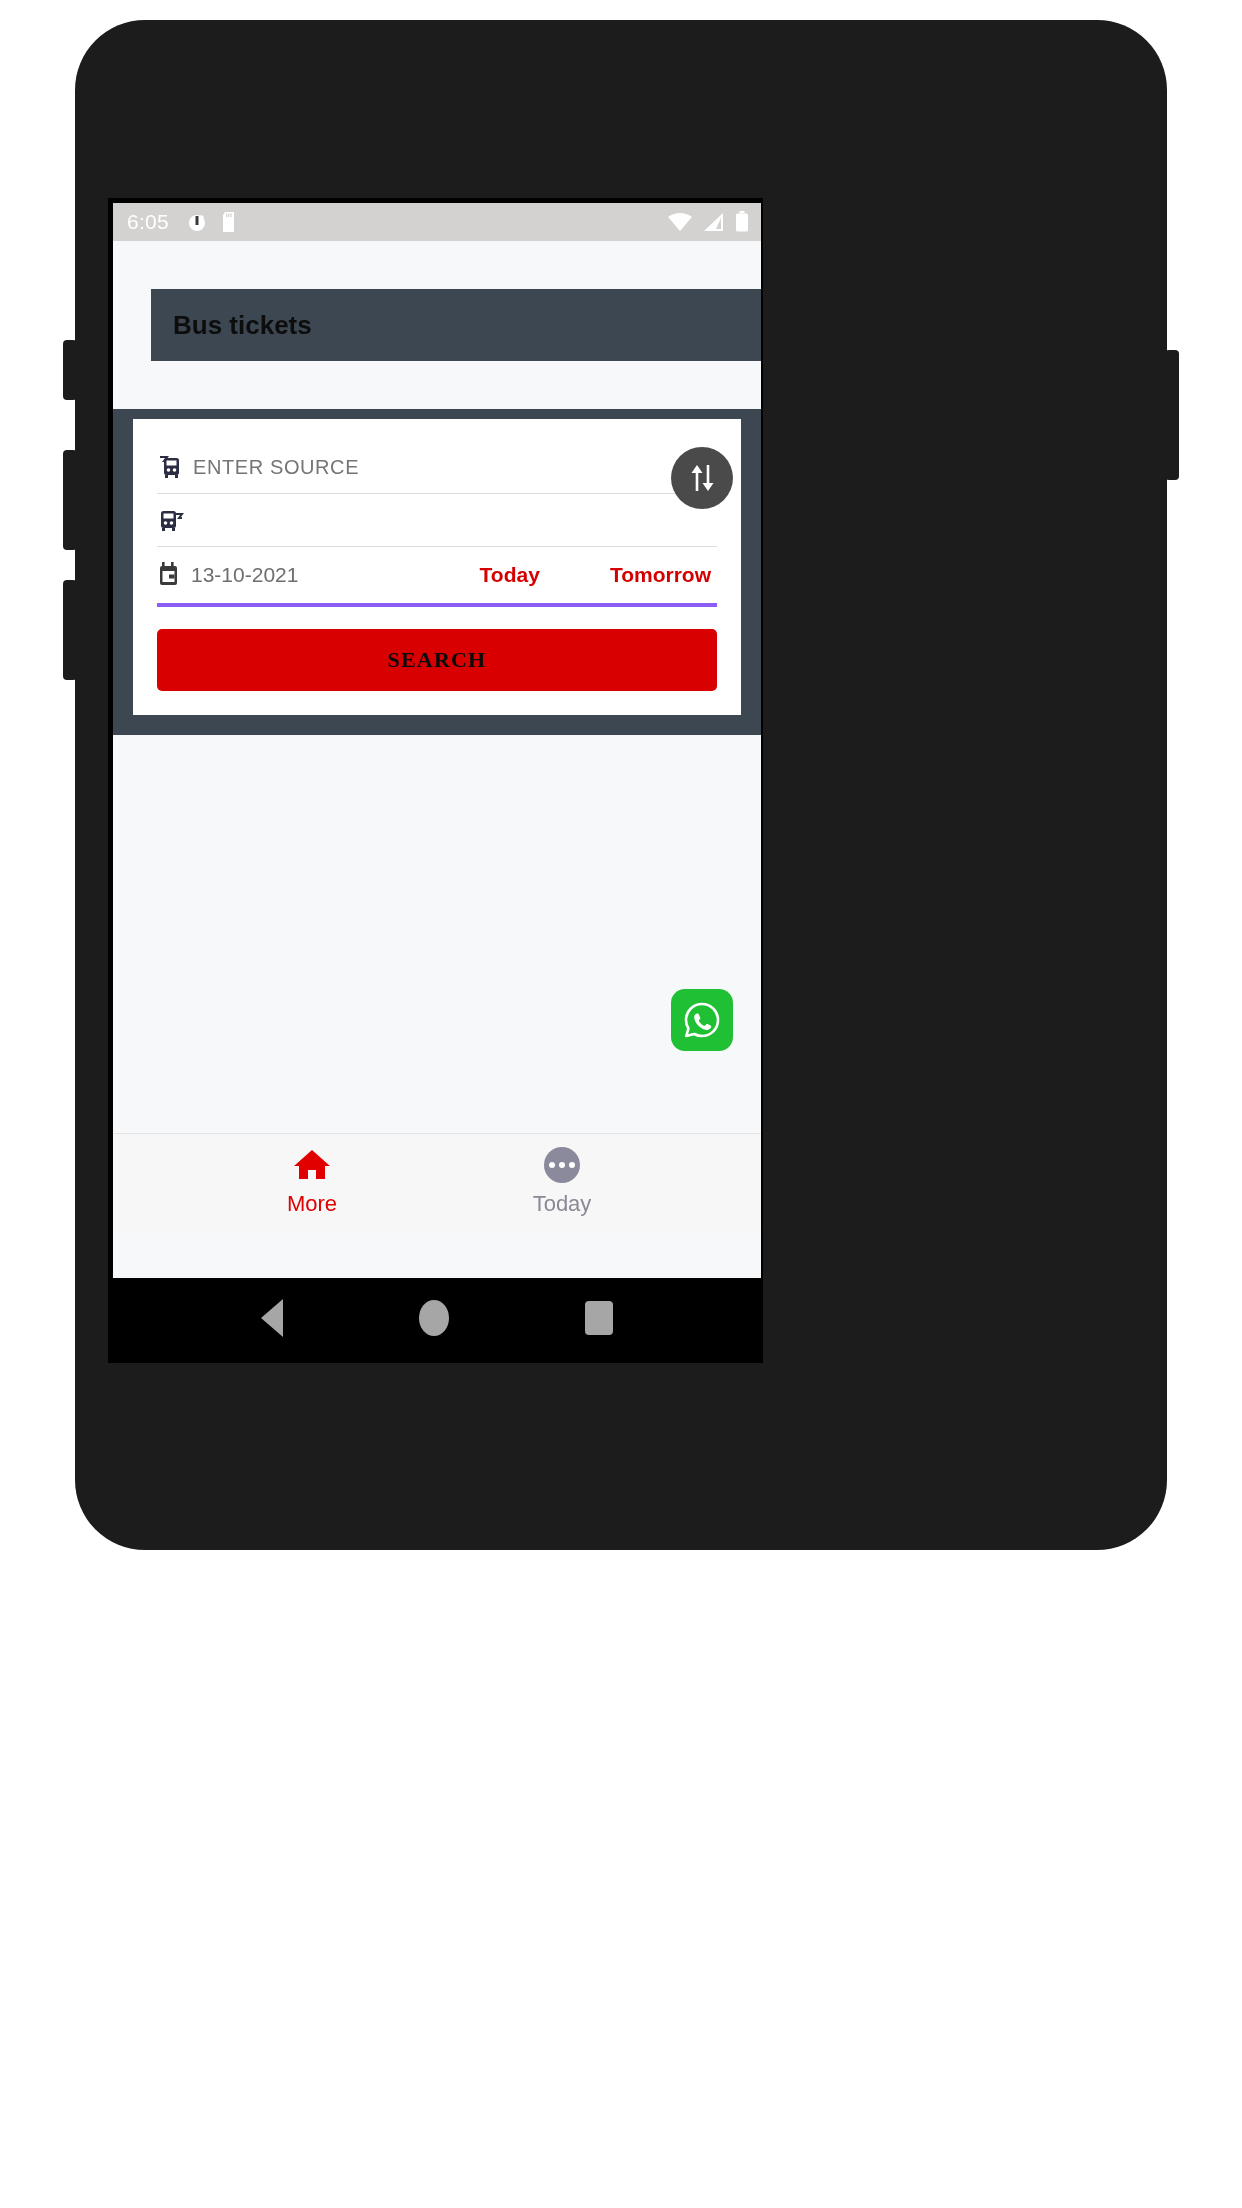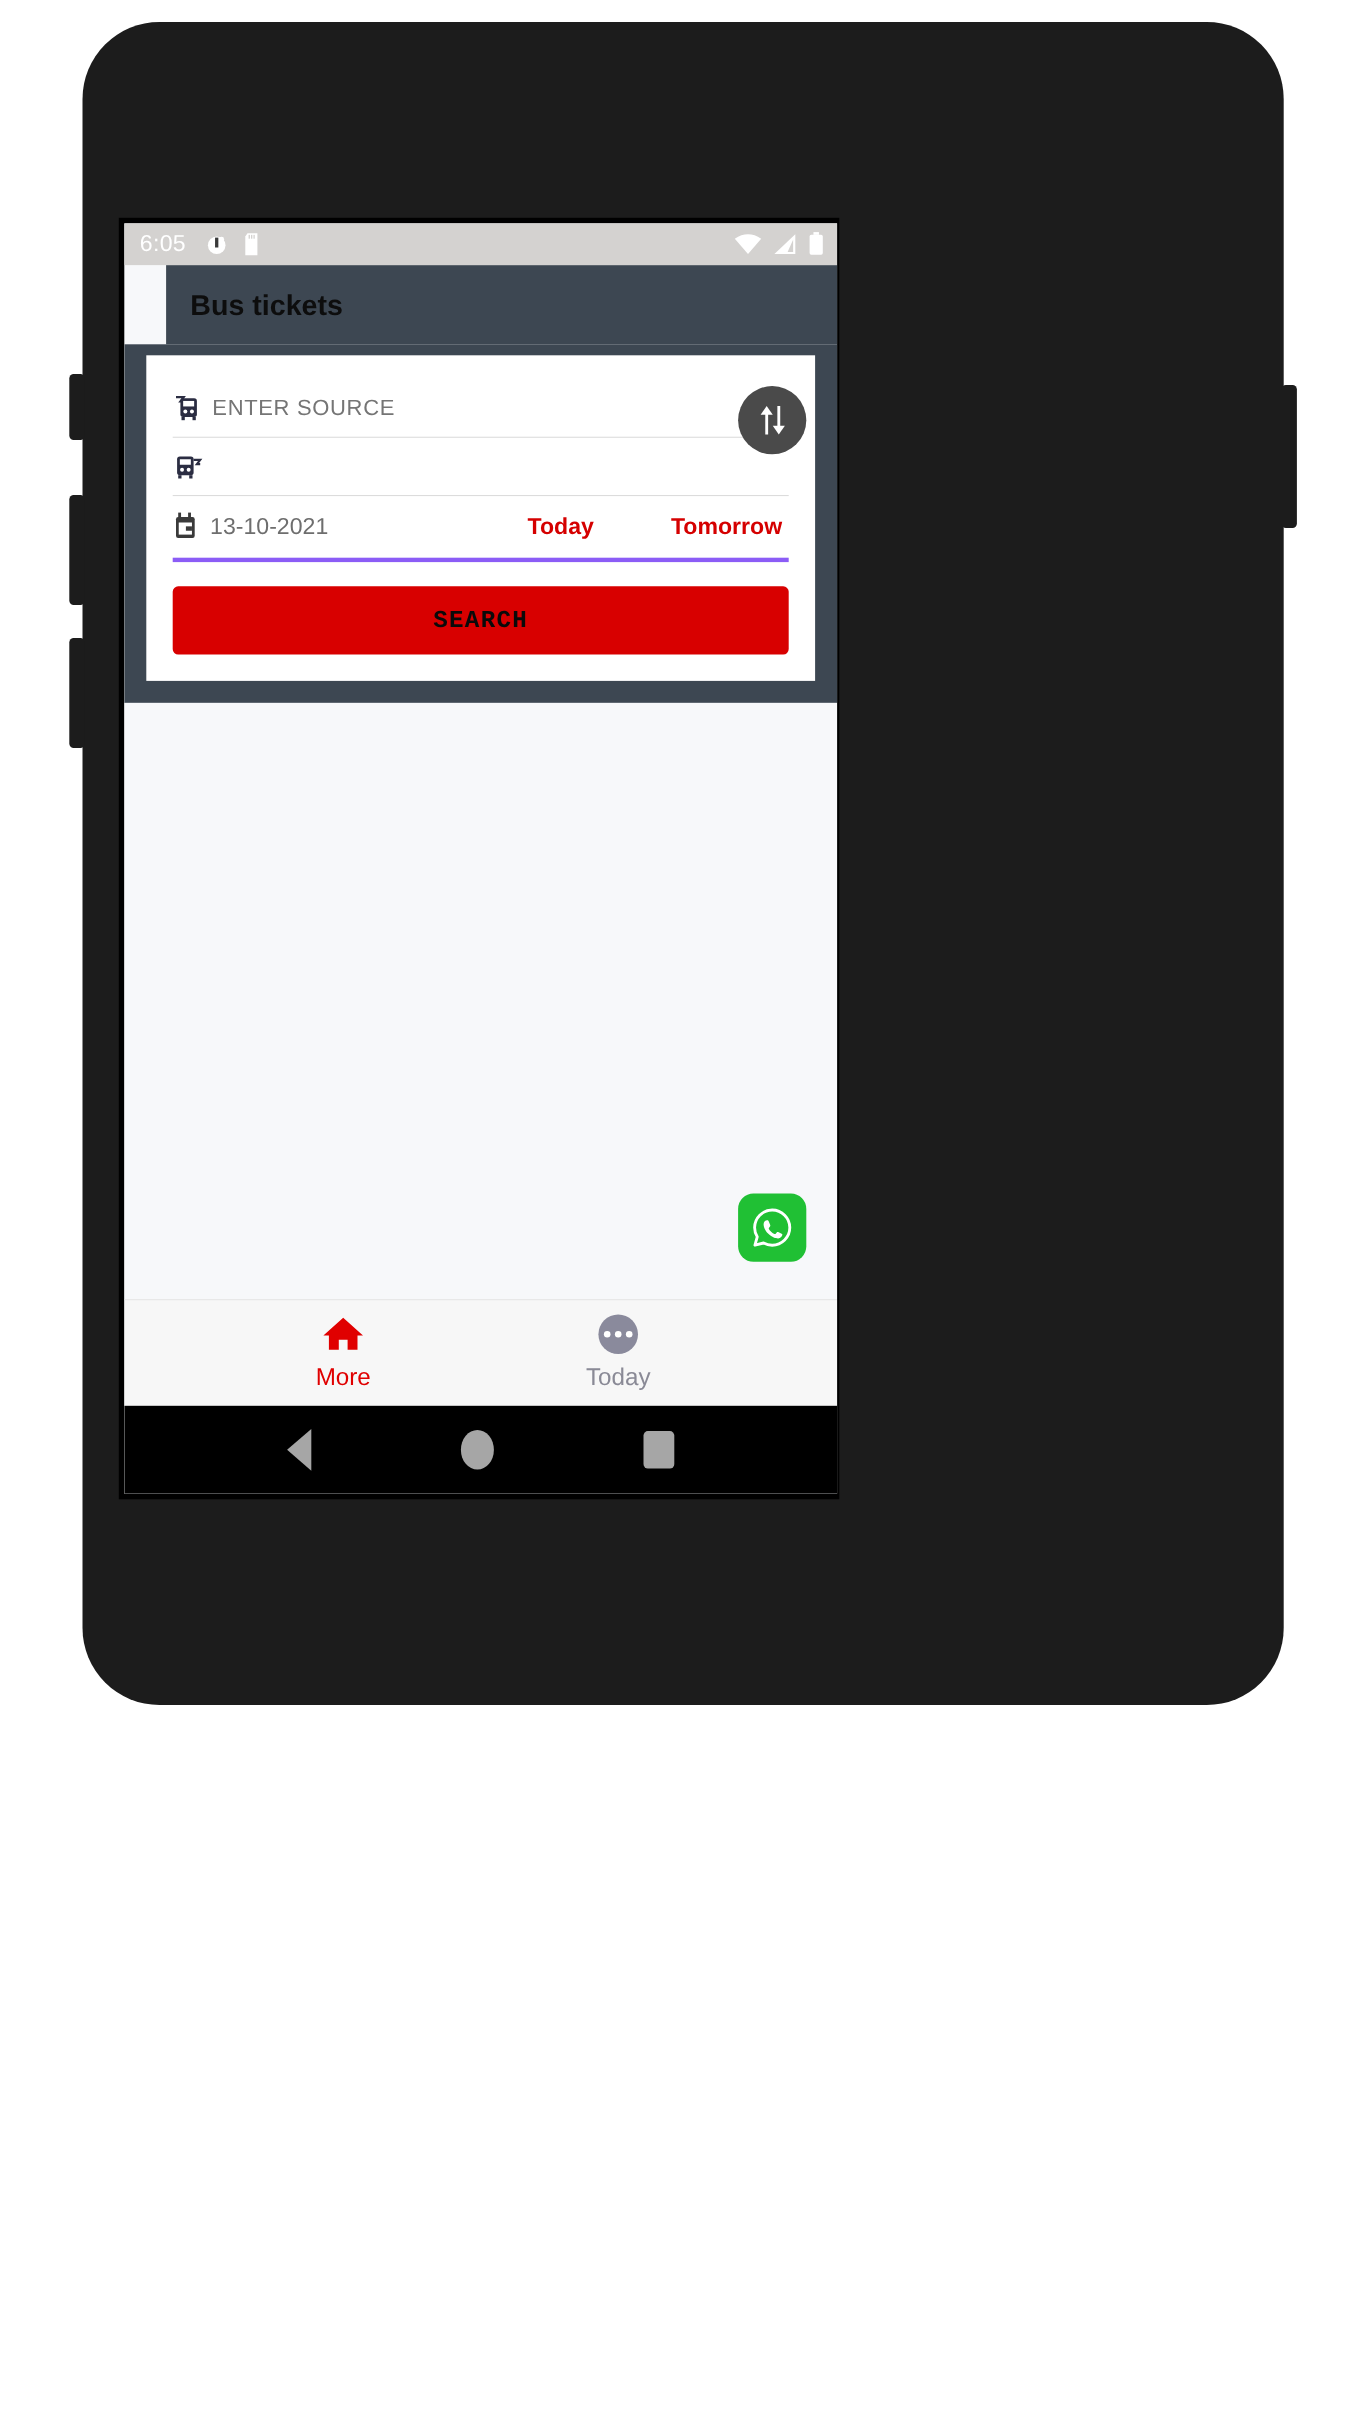--- a/index.html
+++ b/index.html
@@ -48,20 +48,21 @@
     overflow: hidden;
   }
   #screen-inner {
     position: absolute;
     left: 5px;
     top: 5px;
     width: 648px;
     height: 1155px;
     background: #f7f8fa;
     overflow: hidden;
+    gap: 48px;
   }
 
   
   #status-bar {
     position: relative;
     height: 38px;
     background: #d4d2d0;
     display: flex;
     align-items: center;
     padding: 0 12px 0 14px;
@@ -219,21 +220,21 @@
     height: 62px;
     background: #d80000;
     border-radius: 5px;
     display: flex;
     align-items: center;
     justify-content: center;
     color: #0a0a0a;
     font-size: 22px;
     font-weight: bold;
     letter-spacing: 1.2px;
-    font-family: Liberation Mono, monospace;
+    font-family: Liberation Serif, serif;
     border: none;
     width: 100%;
     cursor: pointer;
   }
 
   
   #content-area {
     background: #f7f8fa;
     position: relative;
     flex: 1;

